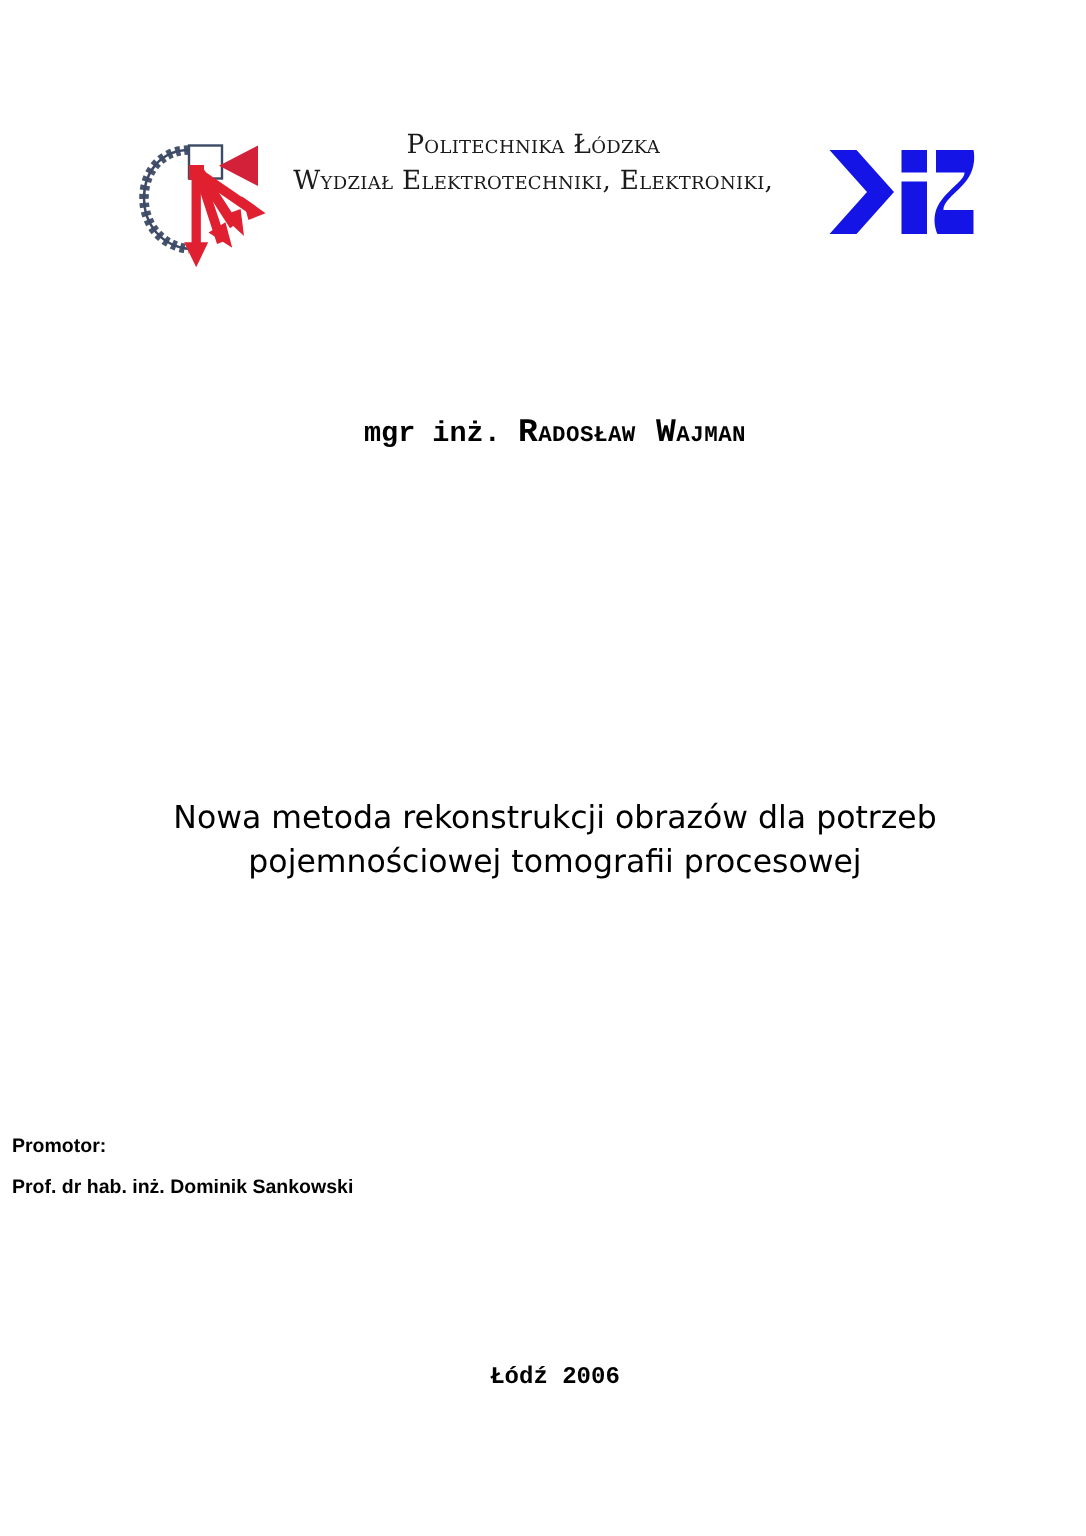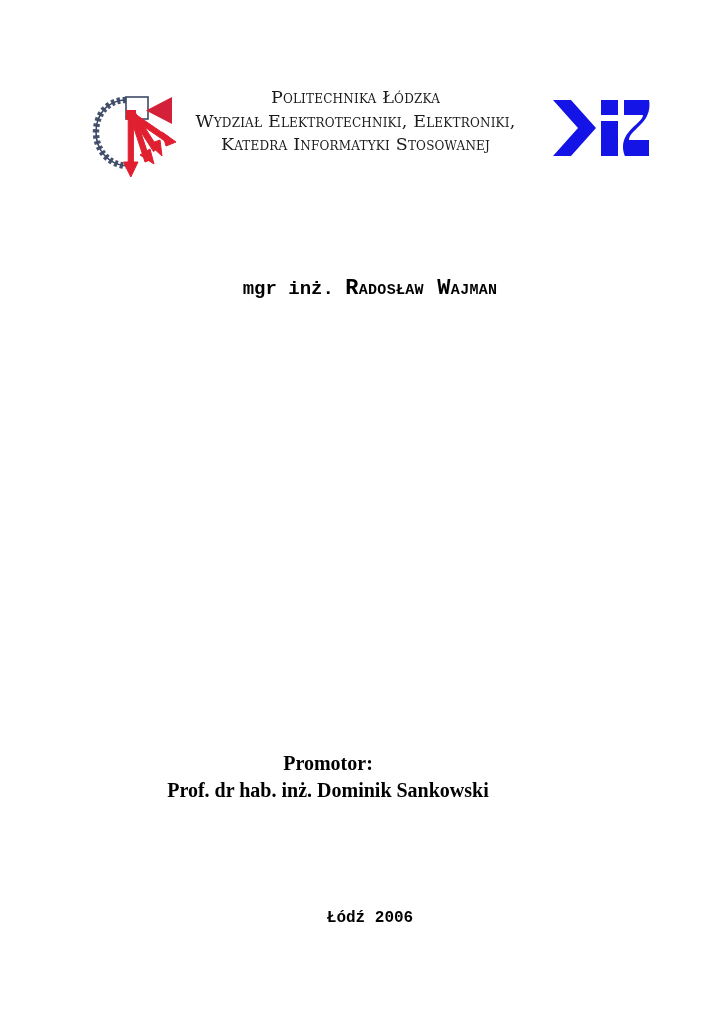--- a/index.html
+++ b/index.html
@@ -109,24 +109,24 @@
     line-height: 29px;
   }
   .thesis-title .tline { display: block; white-space: nowrap; }
 
   
   .supervisor {
     position: absolute;
     left: 0;
     top: 750px;
     width: 640px;
-    text-align: center;
-    font-family: Liberation Serif, serif;
-    font-weight: bold;
-    font-size: 20px;
+    text-align: left;
+    font-family: Liberation Sans, sans-serif;
+    font-weight: bold;
+    font-size: 13px;
     line-height: 27px;
   }
   .supervisor .sline { display: block; }
 
   
   .place-year {
     position: absolute;
     left: 0;
     top: 909px;
     width: 724px;
@@ -175,21 +175,20 @@
         <g fill="#e02030" stroke="#e02030">
           <path d="M42,32 L46,28 L62,76 L57,78 Z"></path>
           <path d="M52,71 L66,80 L62,65 Z"></path>
         </g>
       </svg>
     </div>
 
     <div class="institution">
       <div class="line">Politechnika Łódzka</div>
       <div class="line">Wydział Elektrotechniki, Elektroniki,</div>
-      <div class="line">Katedra Informatyki Stosowanej</div>
     </div>
 
     <div class="kis-logo">
       <svg viewBox="0 0 104 72" xmlns="http://www.w3.org/2000/svg">
         <g fill="#1414e6">
 
           <path d="M2,8 L20,8 L45,36 L20,64 L2,64 L27,36 Z"></path>
 
           <rect x="50" y="8" width="17" height="15"></rect>
 
@@ -201,20 +200,24 @@
       </svg>
     </div>
   </div>
 
   <div class="author">
     <span class="prefix">mgr inż.</span>
     <span class="name">Radosław Wajman</span>
   </div>
 
 
+  <div class="thesis-title">
+    <span class="tline">Nowa metoda rekonstrukcji obrazów dla potrzeb</span>
+    <span class="tline">pojemnościowej tomografii procesowej</span>
+  </div>
 
   <div class="supervisor">
     <span class="sline">Promotor:</span>
     <span class="sline">Prof. dr hab. inż. Dominik Sankowski</span>
   </div>
 
   <div class="place-year">Łódź 2006</div>
 
 </div>
 

